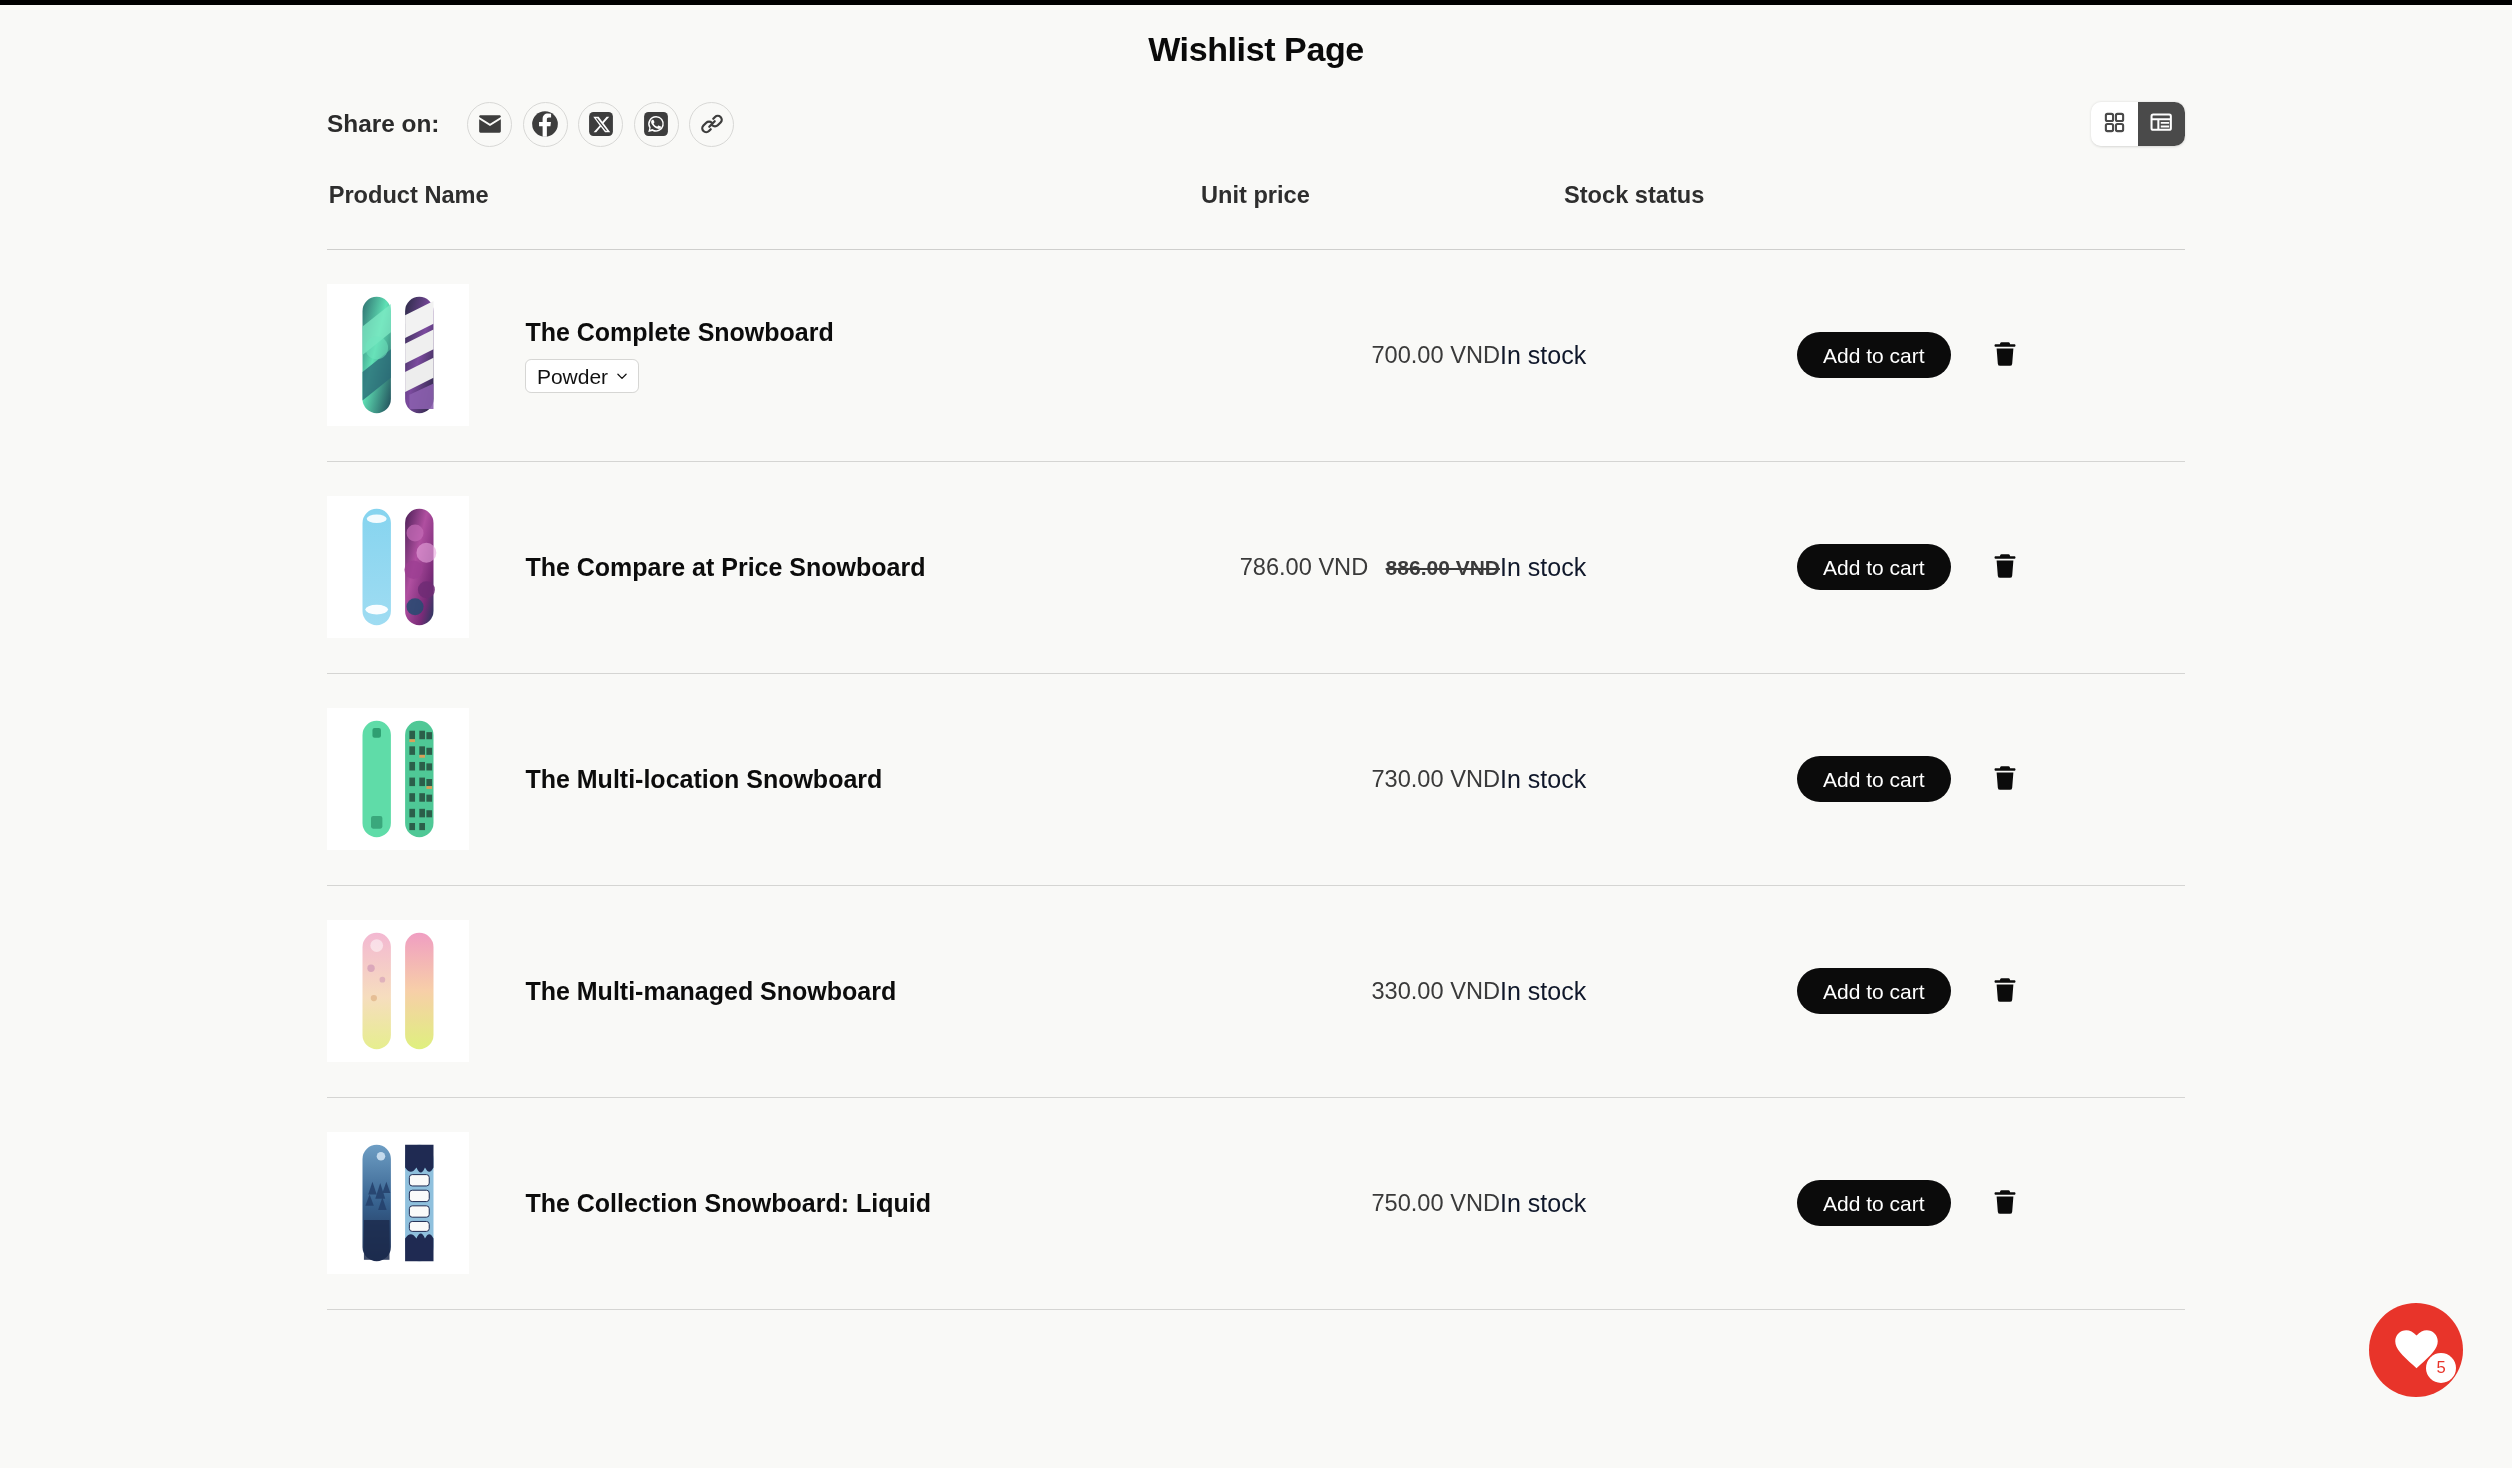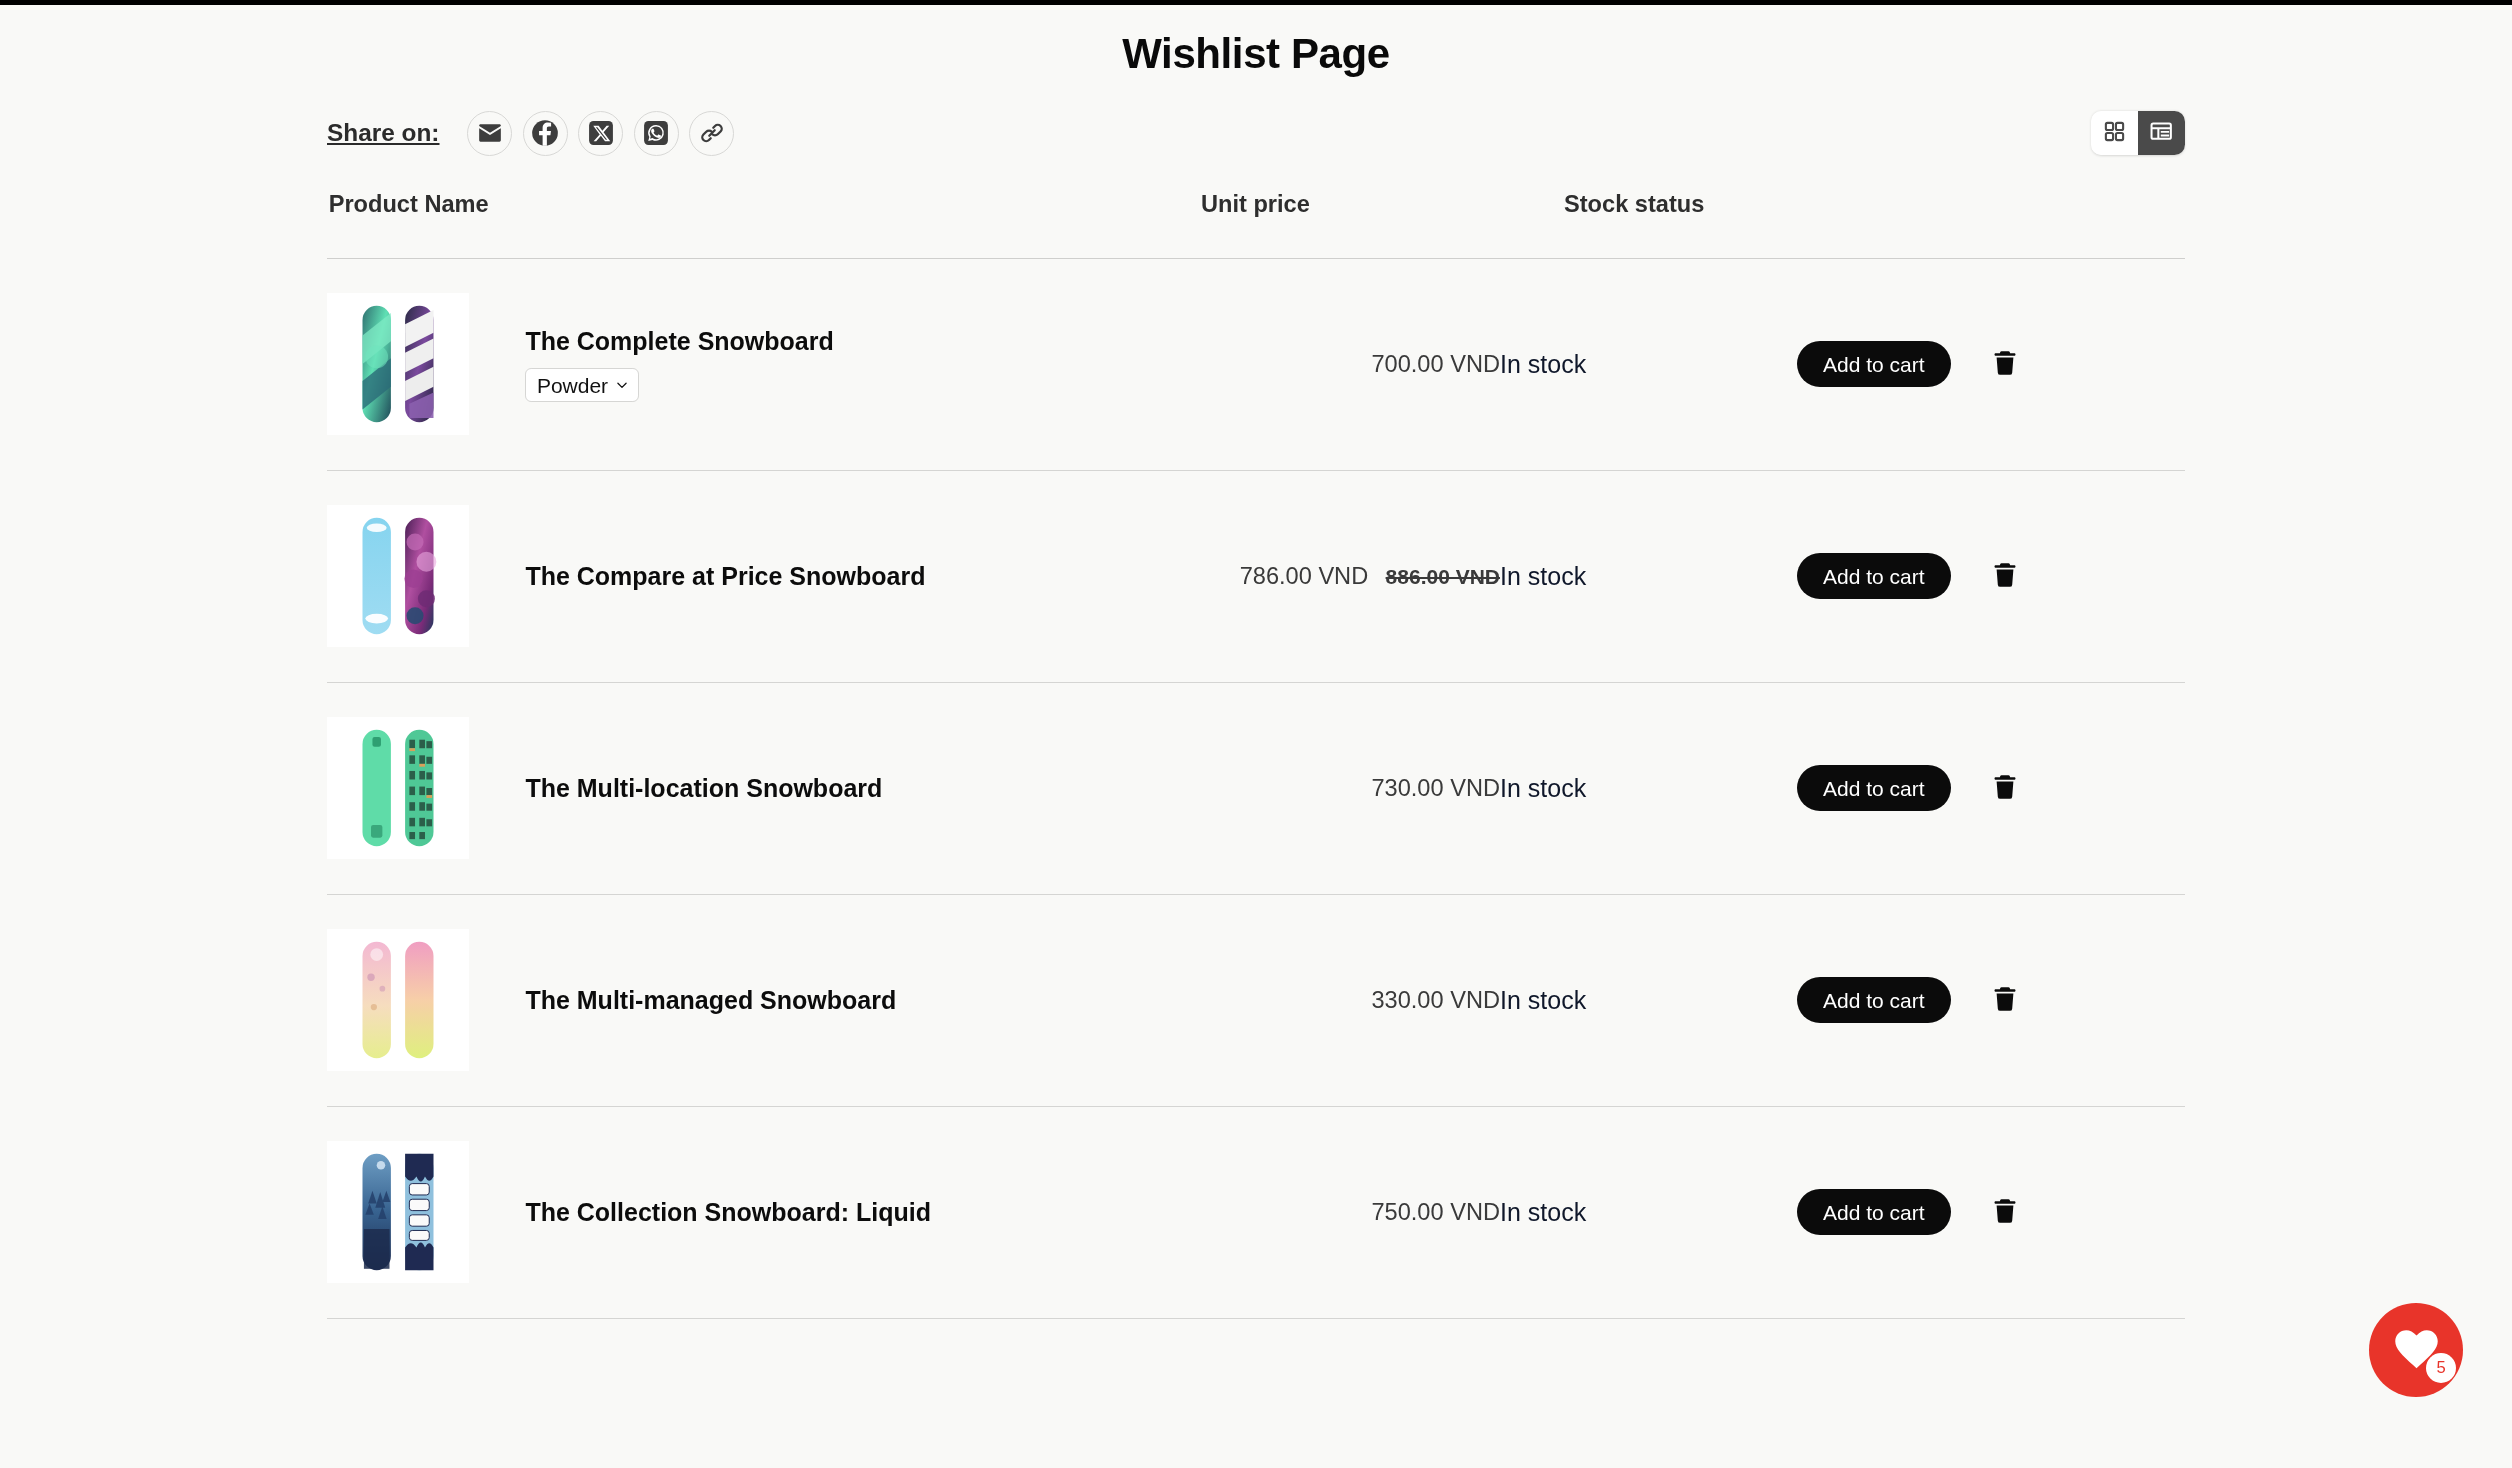--- a/index.html
+++ b/index.html
@@ -10,21 +10,21 @@
     background: #F9F9F7;
     font-family: "Liberation Sans", sans-serif;
     color: #1a1a1a;
     overflow: hidden;
     position: relative;
   }
   .topbar { height: 5.2px; background: #000; width: 100%; }
 
   .page-title {
     text-align: center;
-    font-size: 42px;
+    font-size: 34px;
     font-weight: 700;
     letter-spacing: -0.4px;
     margin: 24.4px 0 0 0;
     color: #0a0a0a;
   }
 
   .wrap {
     width: 1858px;
     margin: 0 auto;
     padding: 0 0px;
@@ -37,21 +37,20 @@
     justify-content: space-between;
     margin-top: 33px;
     padding: 0 0px;
   }
   .share-left { display: flex; align-items: center; gap: 15.7px; }
   .share-label {
     font-size: 24.4px;
     font-weight: 700;
     color: #2b2b2b;
     margin-right: 12px;
-    text-decoration: underline;
   }
   .share-icons { display: flex; align-items: center; gap: 10.5px; }
   .share-btn {
     width: 45px; height: 45px;
     border: 1.4px solid #d8d8d6;
     border-radius: 50%;
     background: #F9F9F7;
     display: flex; align-items: center; justify-content: center;
     cursor: pointer;
   }

